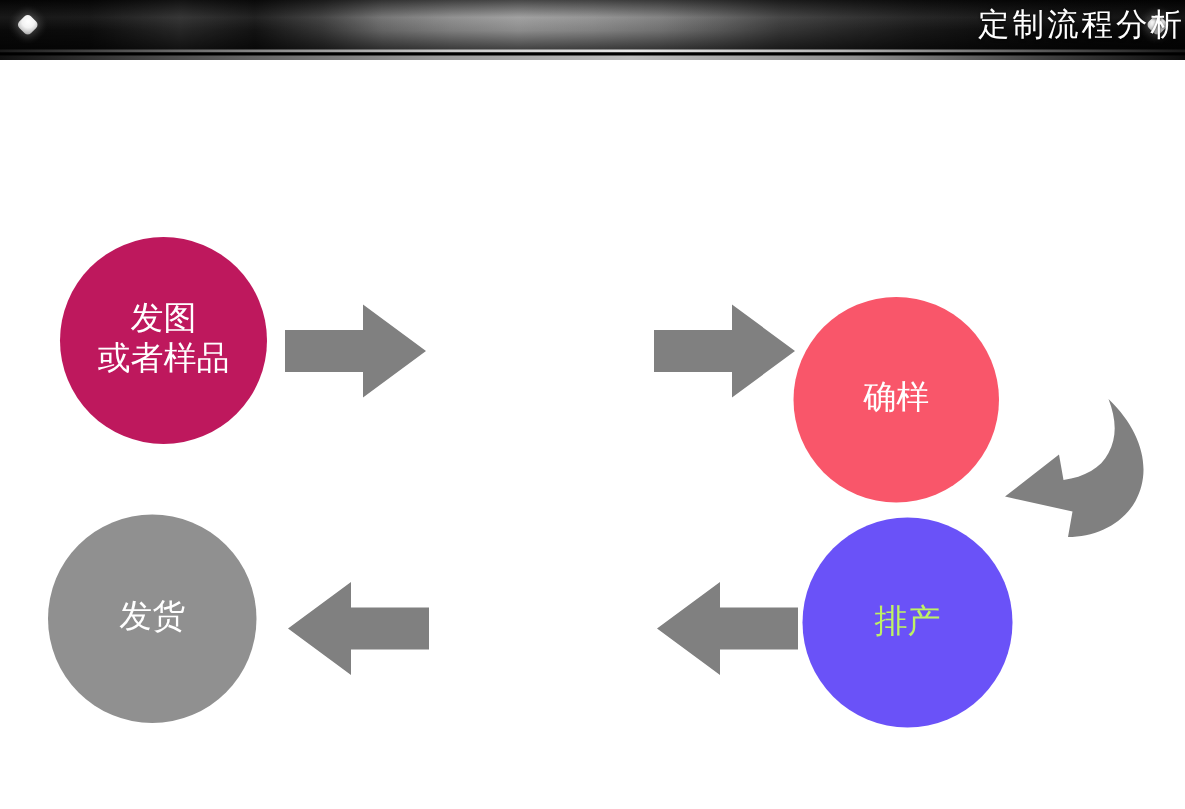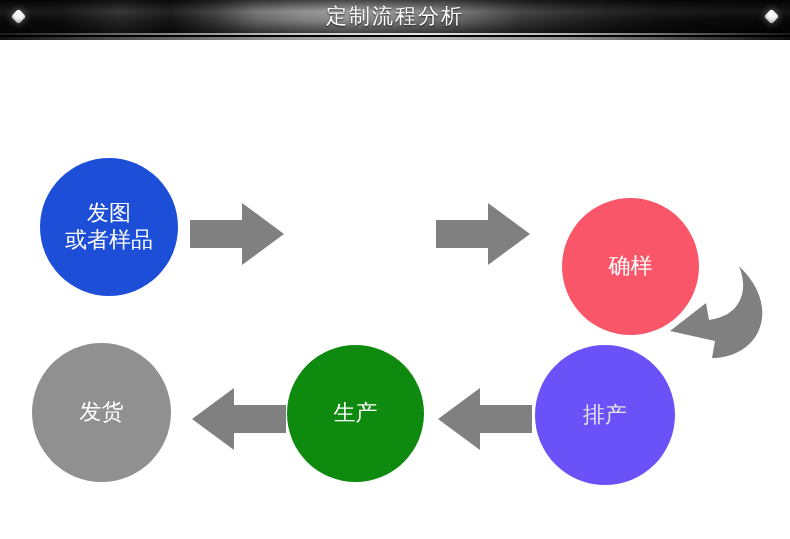--- a/index.html
+++ b/index.html
@@ -95,21 +95,21 @@
       #111111 0px, #4b4b4b 110px, #9a9a9a 290px, #bdbdbd 420px,
       #8e8e8e 570px, #3f3f3f 700px, #0d0d0d 790px);
   }
   .banner-title {
     position: absolute;
     left: 0;
     top: 0;
     width: 790px;
     height: 33px;
     line-height: 33px;
-    text-align: center;
+    text-align: right;
     color: #ffffff;
     font-size: 21px;
     letter-spacing: 2px;
     font-family: "DejaVu Sans", "Liberation Sans", sans-serif;
     text-shadow: 0 1px 2px rgba(0,0,0,0.85);
     white-space: nowrap;
   }
   .rivet {
     position: absolute;
     top: 11px;
@@ -147,21 +147,21 @@
     white-space: pre-line;
     user-select: none;
   }
 
   .arrow { position: absolute; }
   .arrow svg { display: block; }
 
   
   #node-0 { left: 40px;  top: 118px; width: 138px; height: 138px; }
   #node-1 { left: 288px; top: 158px; width: 136px; height: 136px; }
-  #node-2 { left: 562px; top: 158px; width: 137px; height: 137px; }
+  #node-2 { left: 529px; top: 158px; width: 137px; height: 137px; }
   #node-3 { left: 32px;  top: 303px; width: 139px; height: 139px; }
   #node-4 { left: 287px; top: 305px; width: 137px; height: 137px; }
   #node-5 { left: 535px; top: 305px; width: 140px; height: 140px; }
 
   #arrow-0 { left: 190px; top: 160px; }
   #arrow-1 { left: 436px; top: 160px; }
   #arrow-2 { left: 668px; top: 222px; }
   #arrow-3 { left: 436px; top: 345px; }
   #arrow-4 { left: 190px; top: 345px; }
 </style>
@@ -176,31 +176,30 @@
     <div class="banner-rule-top"></div>
     <div class="banner-rule-gap"></div>
     <div class="banner-rule-bot"></div>
     <div class="rivet left"></div>
     <div class="rivet right"></div>
     <div class="banner-title" style="color: rgb(255, 255, 255);">定制流程分析</div>
   </div>
 
   <div class="canvas">
 
-    <div class="node" id="node-0" style="background: #1d4ed8; color: rgb(255, 255, 255);">发图
+    <div class="node" id="node-0" style="background: #be185d; color: rgb(255, 255, 255);">发图
 或者样品</div>
 
 
     <div class="node" id="node-2" style="background: rgb(249, 86, 106); color: rgb(255, 255, 255);">确样</div>
 
     <div class="node" id="node-3" style="background: rgb(144, 144, 144); color: rgb(255, 255, 255);">发货</div>
 
-    <div class="node" id="node-4" style="background: rgb(14, 138, 14); color: rgb(255, 255, 255);">生产</div>
-
-    <div class="node" id="node-5" style="background: rgb(106, 82, 248); color: #e5e5e5;">排产</div>
+
+    <div class="node" id="node-5" style="background: rgb(106, 82, 248); color: #bef264;">排产</div>
 
     <div class="arrow" id="arrow-0">
       <svg width="96" height="68" viewBox="0 0 96 68" aria-hidden="true">
         <path class="arrow-path" d="M0,20 L52,20 L52,3 L94,34 L52,65 L52,48 L0,48 Z" fill="#808080"></path>
       </svg>
     </div>
 
     <div class="arrow" id="arrow-1">
       <svg width="96" height="68" viewBox="0 0 96 68" aria-hidden="true">
         <path class="arrow-path" d="M0,20 L52,20 L52,3 L94,34 L52,65 L52,48 L0,48 Z" fill="#808080"></path>

